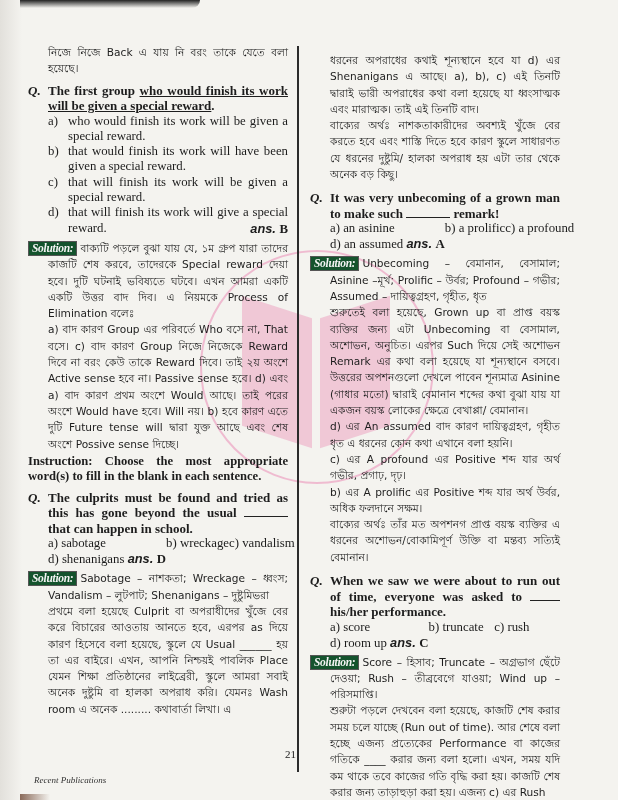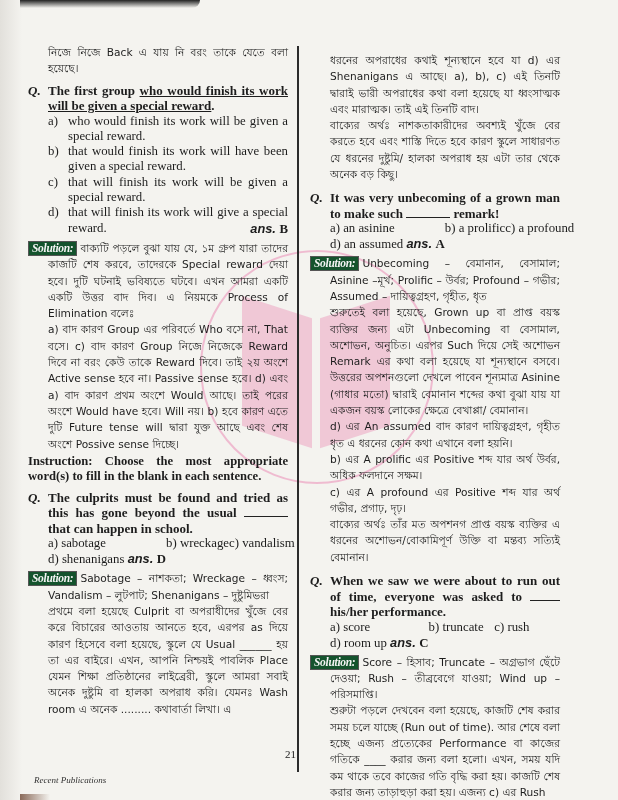--- a/index.html
+++ b/index.html
@@ -143,22 +143,22 @@
     <span><span>a)</span> <span>an asinine</span></span>
     <span><span>b)</span> <span>a prolific</span></span>
     <span><span>c)</span> <span>a profound</span></span>
     <span><span>d)</span> <span>an assumed</span> <span class="ans" style="float:none"><span>ans.</span> <b>A</b></span></span>
   </div>
 
   <div class="sol" style="margin-top:3px">
     <p class="bn"><span class="badge">Solution:</span><span>Unbecoming – বেমানান, বেসামাল; Asinine –মূর্খ; Prolific – উর্বর; Profound – গভীর; Assumed – দায়িত্বগ্রহণ, গৃহীত, ধৃত</span></p>
     <p class="bn">শুরুতেই বলা হয়েছে, Grown up বা প্রাপ্ত বয়স্ক ব্যক্তির জন্য এটা Unbecoming বা বেসামাল, অশোভন, অনুচিত। এরপর Such দিয়ে সেই অশোভন Remark এর কথা বলা হয়েছে যা শূন্যস্থানে বসবে। উত্তরের অপশনগুলো দেখলে পাবেন শূন্যমাত্র Asinine (গাধার মতো) দ্বারাই বেমানান শব্দের কথা বুঝা যায় যা একজন বয়স্ক লোকের ক্ষেত্রে বেখাপ্পা/ বেমানান।</p>
     <p class="bn">d) এর An assumed বাদ কারণ দায়িত্বগ্রহণ, গৃহীত ধৃত এ ধরনের কোন কথা এখানে বলা হয়নি।</p>
+    <p class="bn">c) এর A profound এর Positive শব্দ যার অর্থ গভীর, প্রগাঢ়, দৃঢ়।</p>
     <p class="bn">b) এর A prolific এর Positive শব্দ যার অর্থ উর্বর, অধিক ফলদানে সক্ষম।</p>
-    <p class="bn">c) এর A profound এর Positive শব্দ যার অর্থ গভীর, প্রগাঢ়, দৃঢ়।</p>
     <p class="bn">বাক্যের অর্থঃ তাঁর মত অপশনগ প্রাপ্ত বয়স্ক ব্যক্তির এ ধরনের অশোভন/বোকামিপূর্ণ উক্তি বা মন্তব্য সত্যিই বেমানান।</p>
   </div>
 
   <div class="q" style="margin-top:8px">
     <span class="qmark">Q.</span>
     <span>When we saw we were about to run out of time, everyone was asked to</span> <span class="blank-s"></span> <span>his/her performance.</span>
   </div>
   <div class="opt-grid">
     <span><span>a)</span> <span>score</span></span>
     <span><span>b)</span> <span>truncate</span></span>

